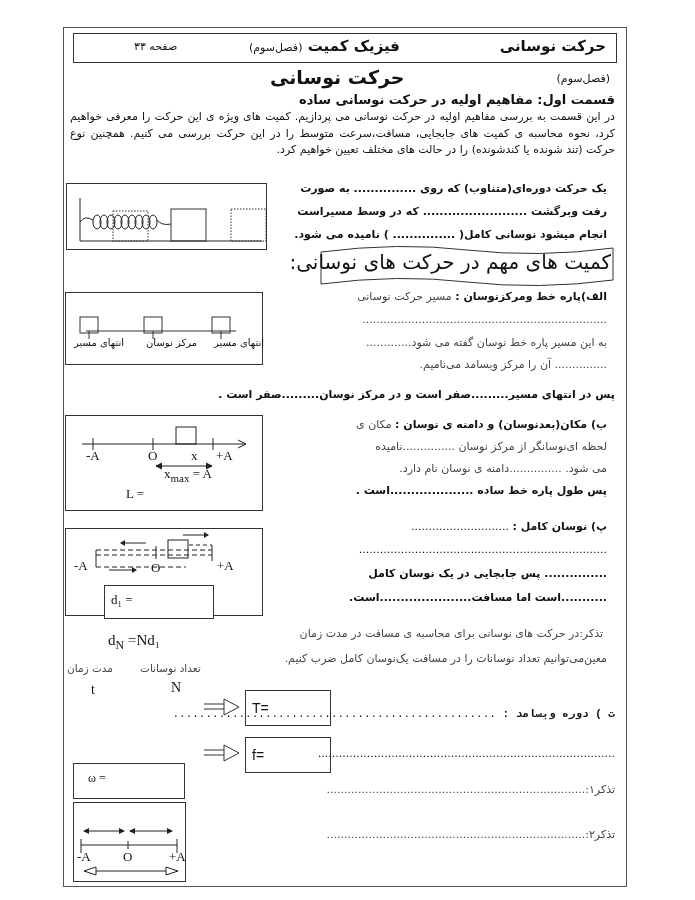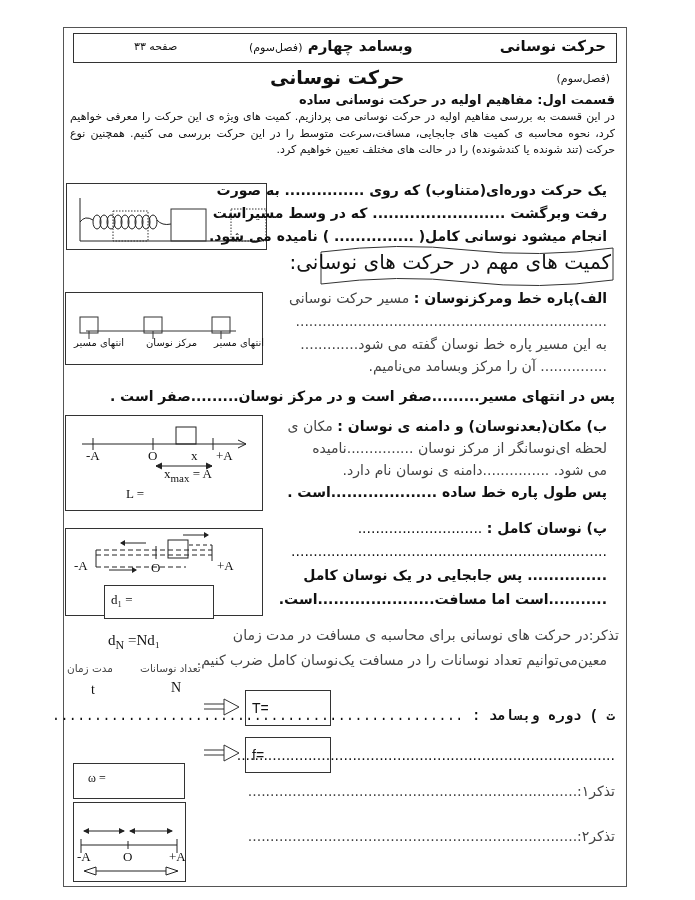--- a/index.html
+++ b/index.html
@@ -10,36 +10,36 @@
   .hdr { left:73px; top:33px; width:544px; height:30px; border:1px solid #333; box-sizing:border-box; }
   .rtl { direction:rtl; text-align:right; }
   .hdr-right { right:10px; top:3px; font-size:15px; font-weight:bold; }
   .hdr-mid { left:175px; top:3px; font-size:15px; font-weight:bold; direction:rtl; white-space:nowrap; }
   .hdr-mid small { font-size:11px; font-weight:normal; }
   .hdr-left { left:60px; top:6px; font-size:11px; direction:rtl; }
   .title { left:270px; top:66px; font-size:19px; font-weight:bold; direction:rtl; white-space:nowrap; }
   .chap { right:85px; top:72px; font-size:11px; direction:rtl; }
   .sec { right:80px; top:92px; font-size:13px; font-weight:bold; direction:rtl; white-space:nowrap; }
   .intro { left:70px; top:109px; width:545px; font-size:11px; line-height:16.5px; direction:rtl; text-align:justify; }
-  .line { font-size:14px; direction:rtl; white-space:nowrap; }
+  .line { font-size:11px; direction:rtl; white-space:nowrap; }
   .bold { font-weight:bold; }
   .box { border:1px solid #333; box-sizing:border-box; background:#fff; }
   .banner-text { left:323px; top:250px; width:288px; font-size:20px; direction:rtl; text-align:center; white-space:nowrap; }
   .eq { font-family:"Liberation Serif", serif; font-size:13px; white-space:nowrap; }
   .fbox { font-size:14px; font-family:"Liberation Sans", sans-serif; padding-left:6px; }
   svg { position:absolute; overflow:visible; }
 </style>
 </head>
 <body>
 
 <div class="abs frame"></div>
 
 <div class="abs hdr">
   <span class="abs hdr-right rtl">حرکت نوسانی</span>
-  <span class="abs hdr-mid"><span>وبسامد چهارم</span> <small>(فصل‌سوم)</small></span>
+  <span class="abs hdr-mid"><span>فیزیک کمیت</span> <small>(فصل‌سوم)</small></span>
   <span class="abs hdr-left">صفحه ۳۳</span>
 </div>
 
 <div class="abs title">حرکت نوسانی</div>
 <div class="abs chap">(فصل‌سوم)</div>
 
 <div class="abs sec">قسمت اول: مفاهیم اولیه در حرکت نوسانی ساده</div>
 <div class="abs intro">در این قسمت به بررسی مفاهیم اولیه در حرکت نوسانی می پردازیم. کمیت های ویژه ی این حرکت را معرفی خواهیم کرد، نحوه محاسبه ی کمیت های جابجایی، مسافت،سرعت متوسط را در این حرکت بررسی می کنیم. همچنین نوع حرکت (تند شونده یا کندشونده) را در حالت های مختلف تعیین خواهیم کرد.</div>
 
 <div class="abs box" style="left:66px;top:183px;width:201px;height:67px;">
@@ -147,21 +147,21 @@
 <div class="abs line" style="right:88px;top:543px;">.......................................................................</div>
 <div class="abs line bold" style="right:88px;top:567px;">............... پس جابجایی در یک نوسان کامل</div>
 <div class="abs line bold" style="right:88px;top:591px;">...........است اما مسافت......................است.</div>
 
 <div class="abs eq" style="left:108px;top:632px;font-size:15px;"><span>d</span><sub style="font-size:12px">N</sub><span> =Nd₁</span></div>
 <div class="abs line" style="left:140px;top:662px;color:#444;font-size:10.5px;">تعداد نوسانات</div>
 <div class="abs line" style="left:67px;top:662px;color:#444;font-size:10.5px;">مدت زمان</div>
 <div class="abs eq" style="left:171px;top:680px;font-size:14px;">N</div>
 <div class="abs eq" style="left:91px;top:682px;font-size:14px;">t</div>
 
-<div class="abs line" style="right:76px;top:627px;color:#444;">تذکر:در حرکت های نوسانی برای محاسبه ی مسافت در مدت زمان</div>
+<div class="abs line" style="right:92px;top:627px;color:#444;">تذکر:در حرکت های نوسانی برای محاسبه ی مسافت در مدت زمان</div>
 <div class="abs line" style="right:88px;top:652px;color:#444;">معین‌می‌توانیم تعداد نوسانات را در مسافت یک‌نوسان کامل ضرب کنیم.</div>
 
 <svg class="abs" style="left:204px;top:697px;" width="40" height="20">
   <line x1="0" y1="7" x2="20" y2="7" stroke="#333"></line>
     <line x1="0" y1="12" x2="20" y2="12" stroke="#333"></line>
   <path d="M20 2 L35 10 L20 18 Z" fill="#fff" stroke="#333"></path>
 </svg>
 <div class="abs box fbox" style="left:245px;top:690px;width:86px;height:36px;line-height:34px;">T=</div>
 <svg class="abs" style="left:204px;top:743px;" width="40" height="20">
   <line x1="0" y1="7" x2="20" y2="7" stroke="#333"></line>

